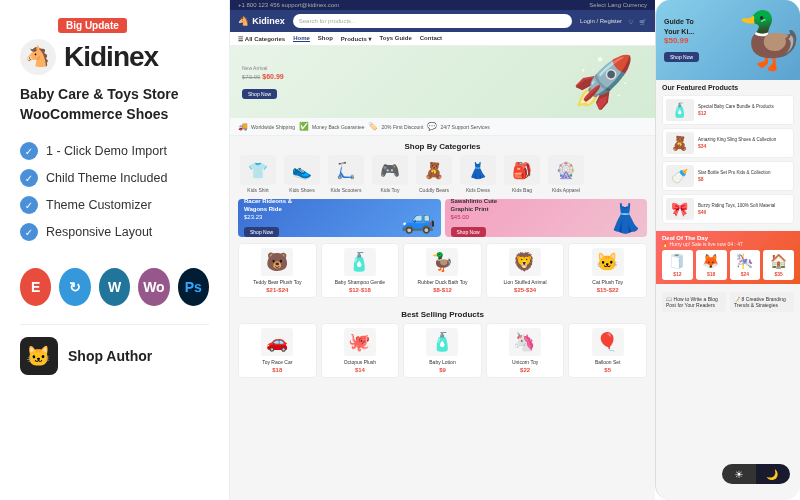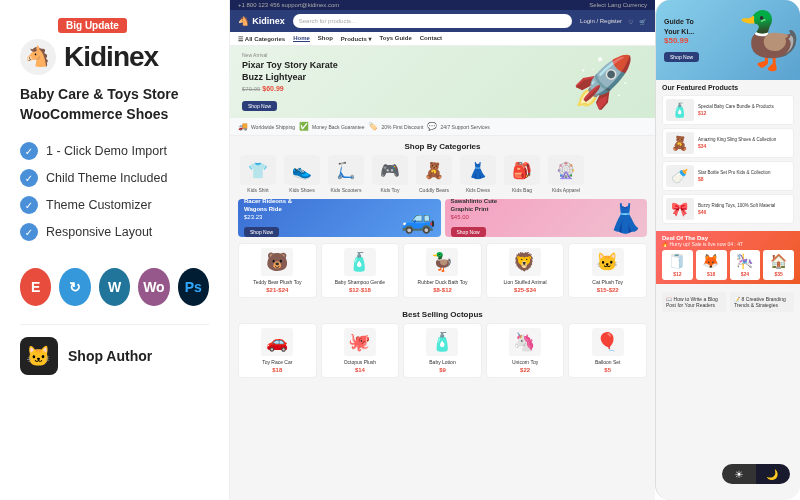--- a/index.html
+++ b/index.html
@@ -668,24 +668,20 @@
       <span class="menu-item active">Home</span>
       <span class="menu-item">Shop</span>
       <span class="menu-item">Products ▾</span>
       <span class="menu-item">Toys Guide</span>
       <span class="menu-item">Contact</span>
     </div>
 
     <div class="hero-banner">
       <div class="hero-content">
         <div class="hero-badge">New Arrival</div>
-        <div class="hero-title">
-          <span>Pixar Toy Story Karate</span><br>
-          <span>Buzz Lightyear</span>
-        </div>
         <div class="hero-price">
           <span style="text-decoration:line-through;color:#999;font-size:6px;">$70.99</span>
           <span style="font-weight:700;color:#e74c3c;">$60.99</span>
         </div>
         <button class="hero-btn">Shop Now</button>
       </div>
       <div class="hero-image">🚀</div>
     </div>
 
     <div class="features-bar">
@@ -783,21 +779,21 @@
         <span class="prod-name">Lion Stuffed Animal</span>
         <span class="prod-price">$25-$34</span>
       </div>
       <div class="product-card">
         <div class="prod-img">🐱</div>
         <span class="prod-name">Cat Plush Toy</span>
         <span class="prod-price">$15-$22</span>
       </div>
     </div>
 
-    <div class="section-title">Best Selling Octopus</div>
+    <div class="section-title">Best Selling Products</div>
     <div class="products-row">
       <div class="product-card">
         <div class="prod-img">🚗</div>
         <span class="prod-name">Toy Race Car</span>
         <span class="prod-price">$18</span>
       </div>
       <div class="product-card">
         <div class="prod-img">🐙</div>
         <span class="prod-name">Octopus Plush</span>
         <span class="prod-price">$14</span>

